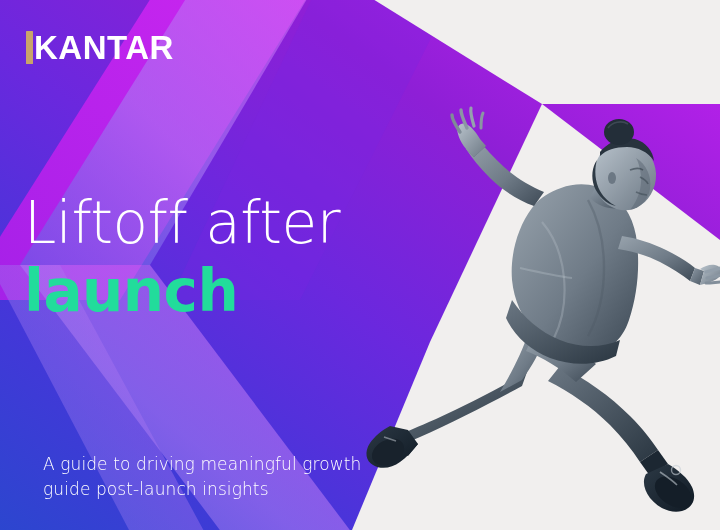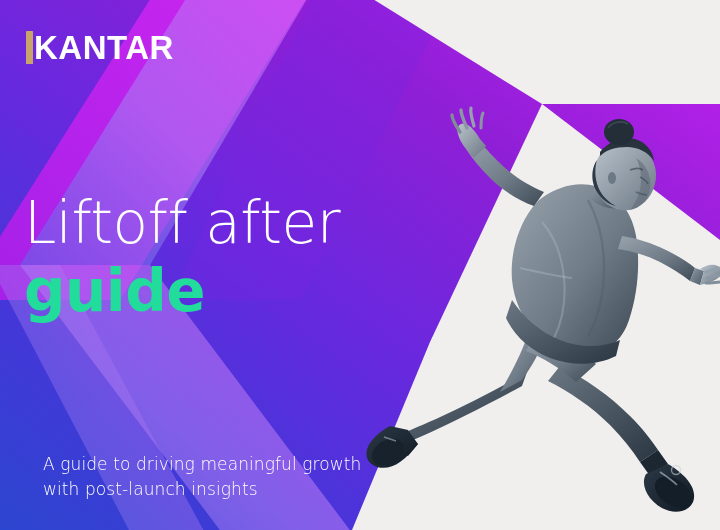--- a/index.html
+++ b/index.html
@@ -326,21 +326,21 @@
     </g>
   </svg>
 
   <div class="logo">
     <div class="logo-stem"></div>
     <div class="logo-word">KANTAR</div>
   </div>
 
   <div class="headline">
     <div class="headline-line1">Liftoff after</div>
-    <div class="headline-line2">guide</div>
+    <div class="headline-line2">launch</div>
   </div>
 
   <div class="subtitle">
     <div>A guide to driving meaningful growth</div>
-    <div>with post-launch insights</div>
+    <div>guide post-launch insights</div>
   </div>
 
 </div>
 
 </body></html>

